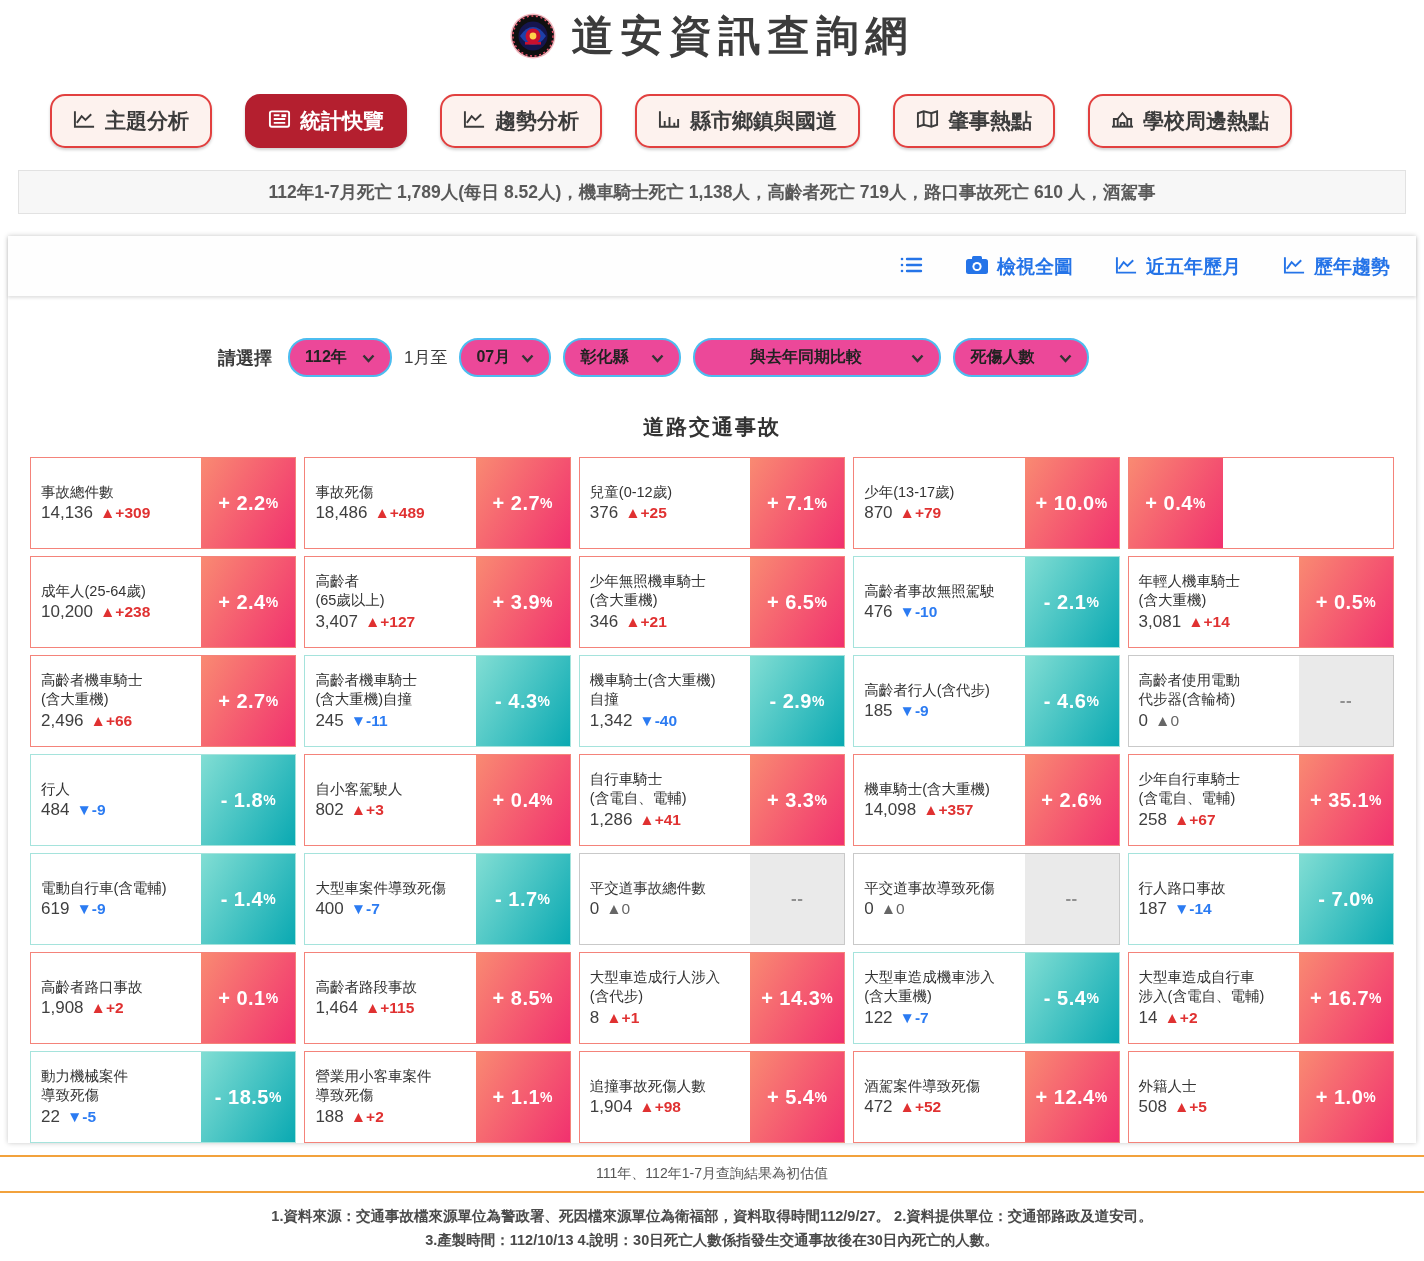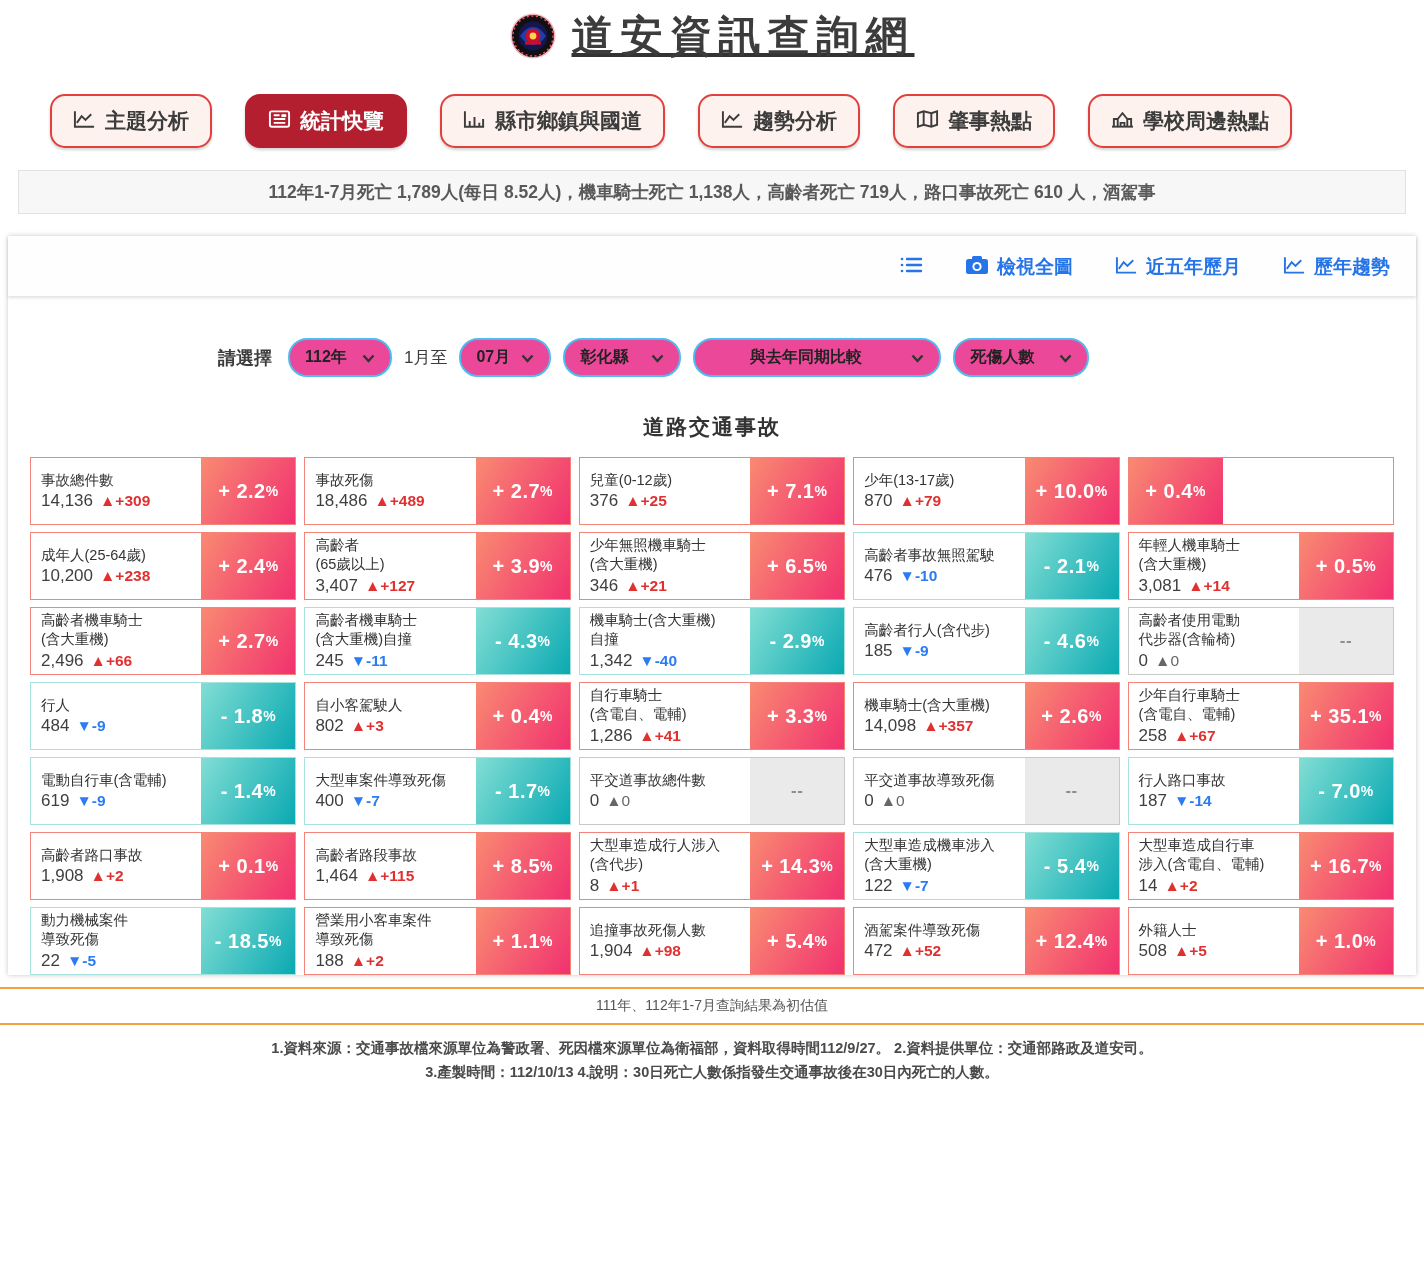--- a/index.html
+++ b/index.html
@@ -2,21 +2,21 @@
 <html><head>
 <meta charset="utf-8">
 <style>
   * { box-sizing: border-box; margin: 0; padding: 0; }
   html,body { background:#ffffff; }
   body {
     width:1424px; height:1261px; margin:0 auto; overflow:hidden;
     font-family:"Liberation Sans","DejaVu Sans",sans-serif; color:#333;
   }
   
-  .header { display:flex; justify-content:center; align-items:center; gap:16px; padding-top:8px;text-decoration:underline; }
+  .header { display:flex; justify-content:center; align-items:center; gap:16px; padding-top:8px; }
   .logo-svg { display:block; }
   .site-title { font-size:42px; font-weight:bold; color:#3c3c3c; letter-spacing:7px; }
   
   .nav { display:flex; gap:33px; padding:30px 0 0 50px; align-items:center; }
   .nav-btn {
     display:flex; align-items:center; gap:9px; cursor:pointer;
     border:2.5px solid #e2403f; border-radius:15px; background:#fdf2ee;
     padding:11px 21px; font-size:21px; font-weight:bold; color:#3c3c3c;
     box-shadow:0 2px 3px rgba(0,0,0,.18);
   }
@@ -43,21 +43,21 @@
     border:2px solid #4cbdf0; border-radius:19px; background:#ec4899;
     padding:7px 15px; font-size:16px; font-weight:bold; color:#222;
   }
   .pill .chev { color:#333; }
   .range-join { font-size:17px; color:#3c3c3c; }
   .w-year { min-width:104px; } .w-month { min-width:92px; } .w-county { min-width:118px; }
   .w-compare { min-width:248px; } .w-metric { min-width:136px; }
   
   .section-title { text-align:center; font-size:21px; font-weight:bold; color:#333; margin:36px 0 16px; letter-spacing:2px; }
   .grid { margin:0 22px; display:grid; grid-template-columns:repeat(5,1fr); column-gap:8px; row-gap:7px; }
-  .card { display:flex; background:#fff; height:68px; border:1px solid #ccc; cursor:pointer; }
+  .card { display:flex; background:#fff; height:92px; border:1px solid #ccc; cursor:pointer; }
   .card.up { border-color:#f4837a; }
   .card.down { border-color:#a5e3dc; }
   .card.neutral { border-color:#c9c9c9; }
   .card-left { flex:1 1 auto; min-width:0; display:flex; flex-direction:column; justify-content:center; padding:4px 6px 4px 10px; }
   .card-label { font-size:14.5px; color:#333; line-height:1.3; white-space:pre-line; }
   .card-values { display:flex; align-items:baseline; gap:7px; margin-top:2px; }
   .card-value { font-size:17px; color:#3f3f3f; }
   .card-delta { font-size:15.5px; font-weight:bold; }
   .card.up .card-delta { color:#e03131; }
   .card.down .card-delta { color:#2b7bf2; }
@@ -113,33 +113,33 @@
           <path d="M6 6 h6 M6 10 h12 M6 14 h12"></path>
           <rect x="14" y="5" width="5" height="3" fill="currentColor" stroke="none"></rect>
       </svg>
     </span>
     <span>統計快覽</span>
   </div>
   <div class="nav-btn">
     <span>
       <svg width="23" height="20" viewBox="0 0 24 20" fill="none" stroke="currentColor" stroke-width="2">
         <path d="M2 2 v16 h20"></path>
-          <path d="M7 18 v-6 M12 18 v-10 M17 18 v-4 M21 18 v-8"></path>
+          <path d="M4 14 l5 -7 4 4 6 -6" fill="none"></path>
       </svg>
     </span>
-    <span>縣市鄉鎮與國道</span>
+    <span>趨勢分析</span>
   </div>
   <div class="nav-btn">
     <span>
       <svg width="23" height="20" viewBox="0 0 24 20" fill="none" stroke="currentColor" stroke-width="2">
         <path d="M2 2 v16 h20"></path>
-          <path d="M4 14 l5 -7 4 4 6 -6" fill="none"></path>
+          <path d="M7 18 v-6 M12 18 v-10 M17 18 v-4 M21 18 v-8"></path>
       </svg>
     </span>
-    <span>趨勢分析</span>
+    <span>縣市鄉鎮與國道</span>
   </div>
   <div class="nav-btn">
     <span>
       <svg width="23" height="20" viewBox="0 0 24 20" fill="none" stroke="currentColor" stroke-width="2">
         <path d="M2 4 l6 -2 8 2 6 -2 v14 l-6 2 -8 -2 -6 2 z"></path>
           <path d="M8 2 v14 M16 4 v14"></path>
       </svg>
     </span>
     <span>肇事熱點</span>
   </div>

